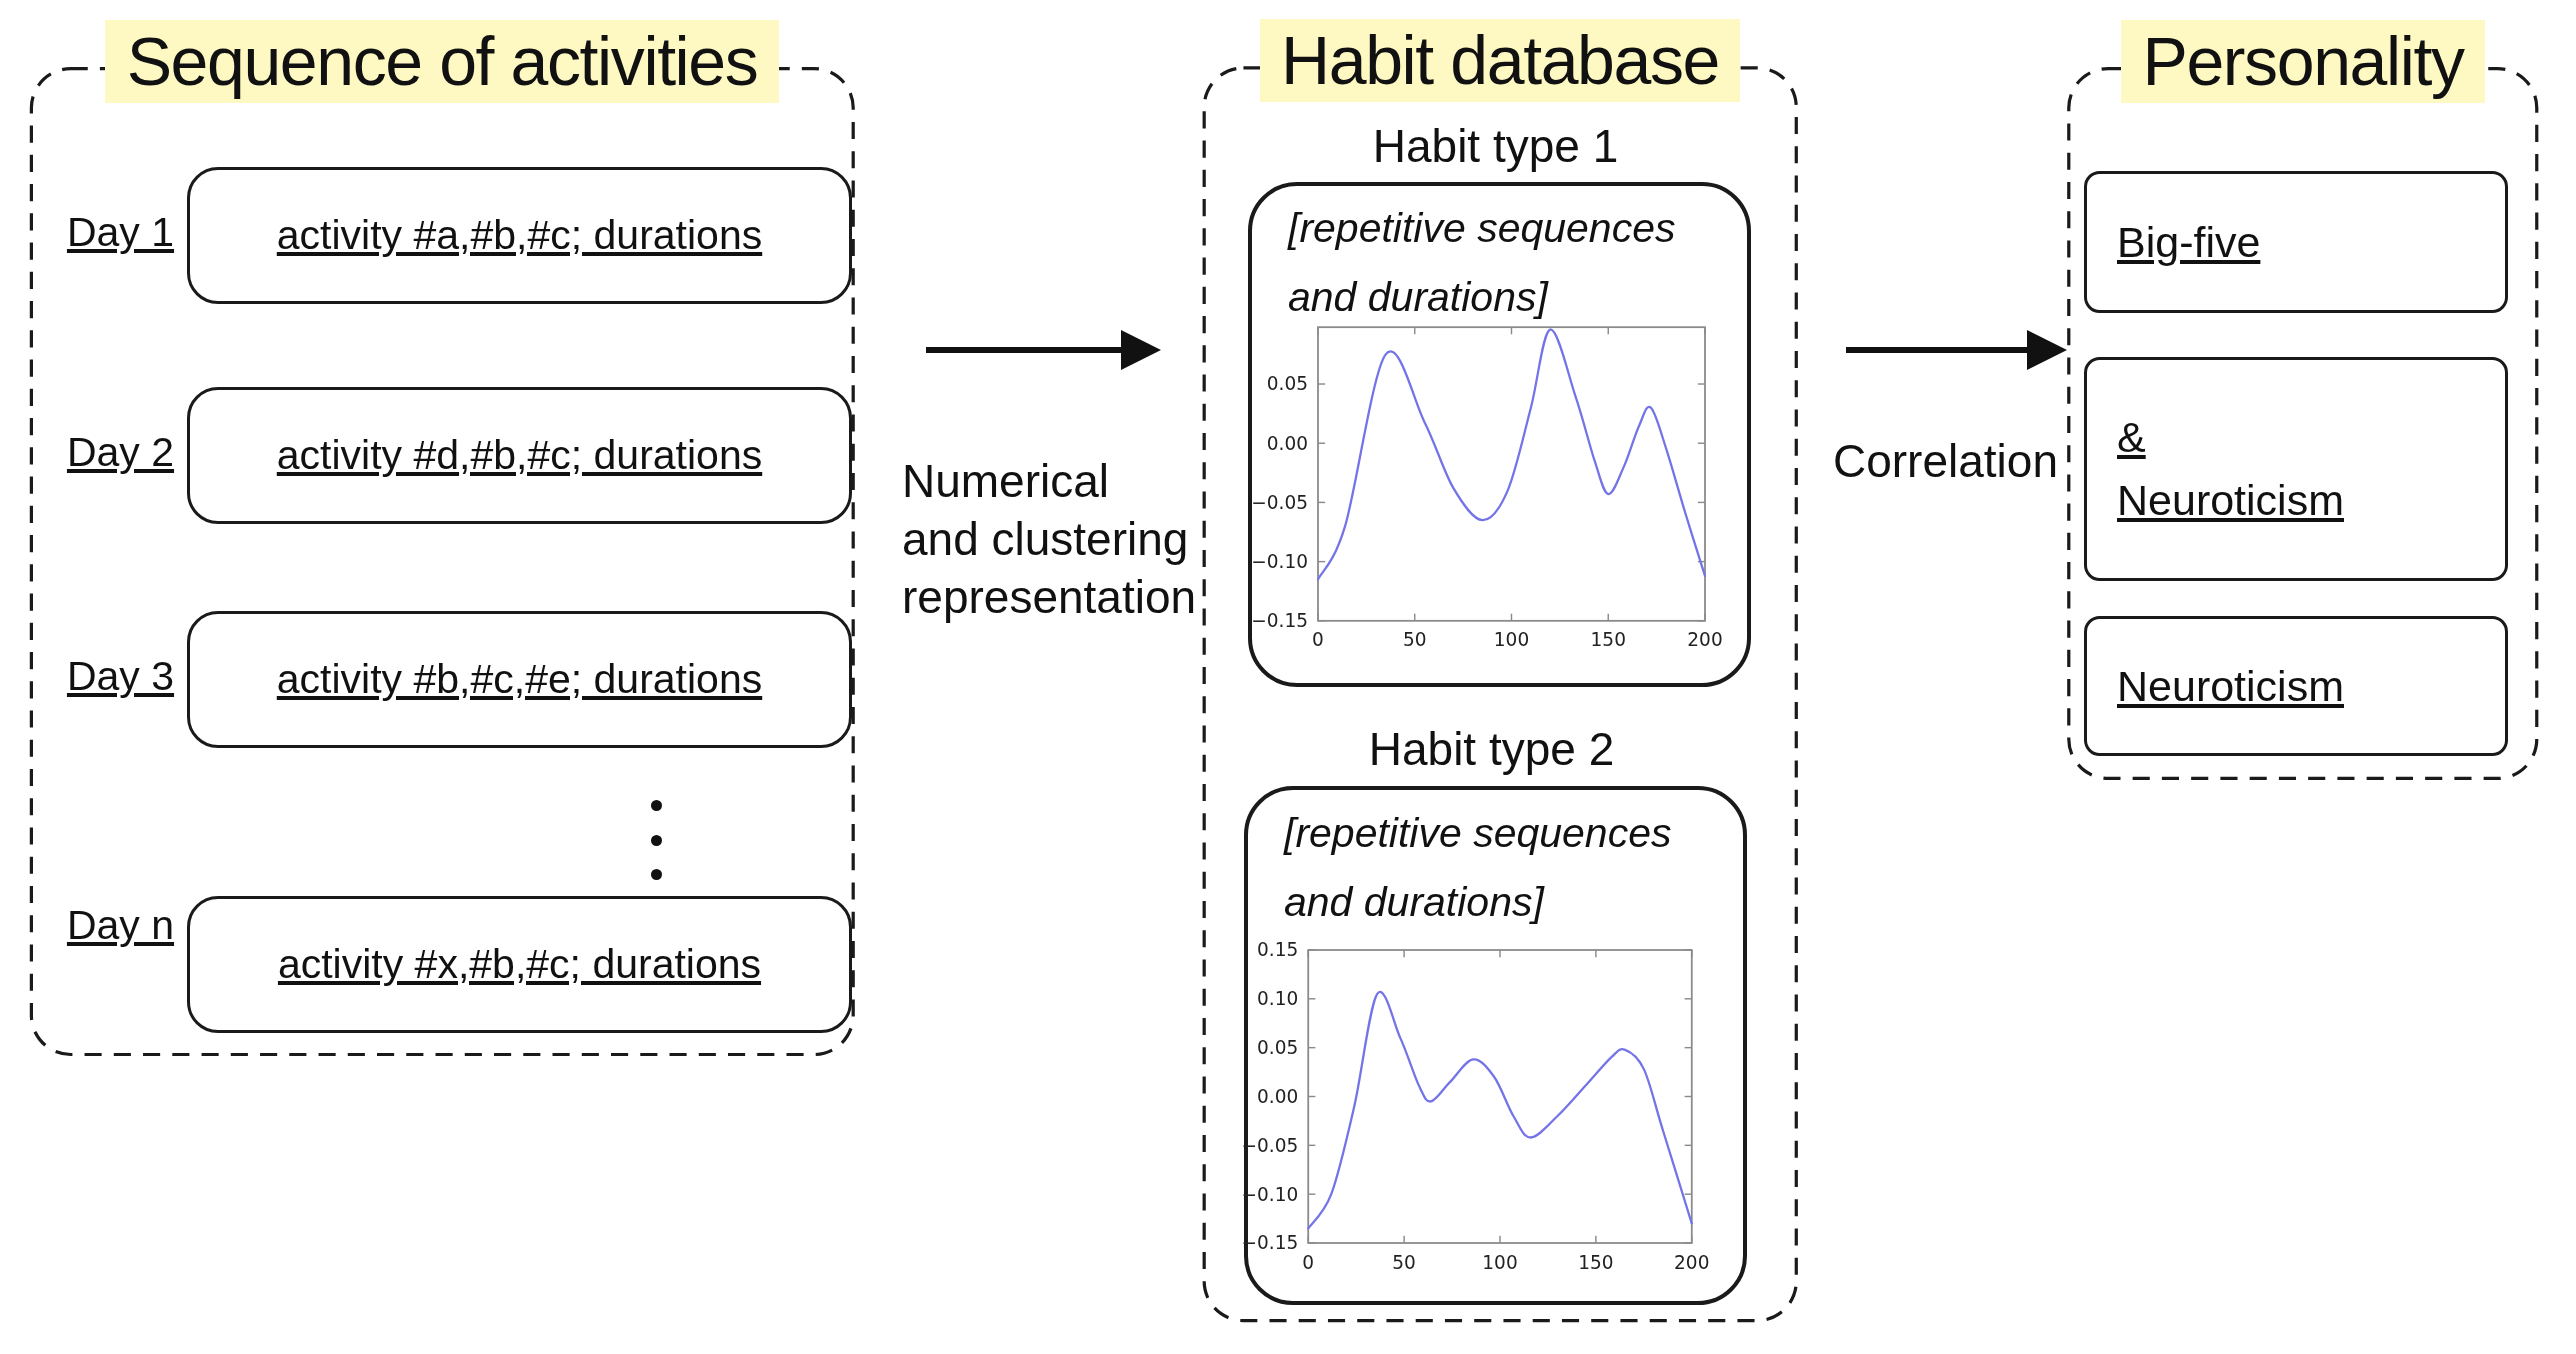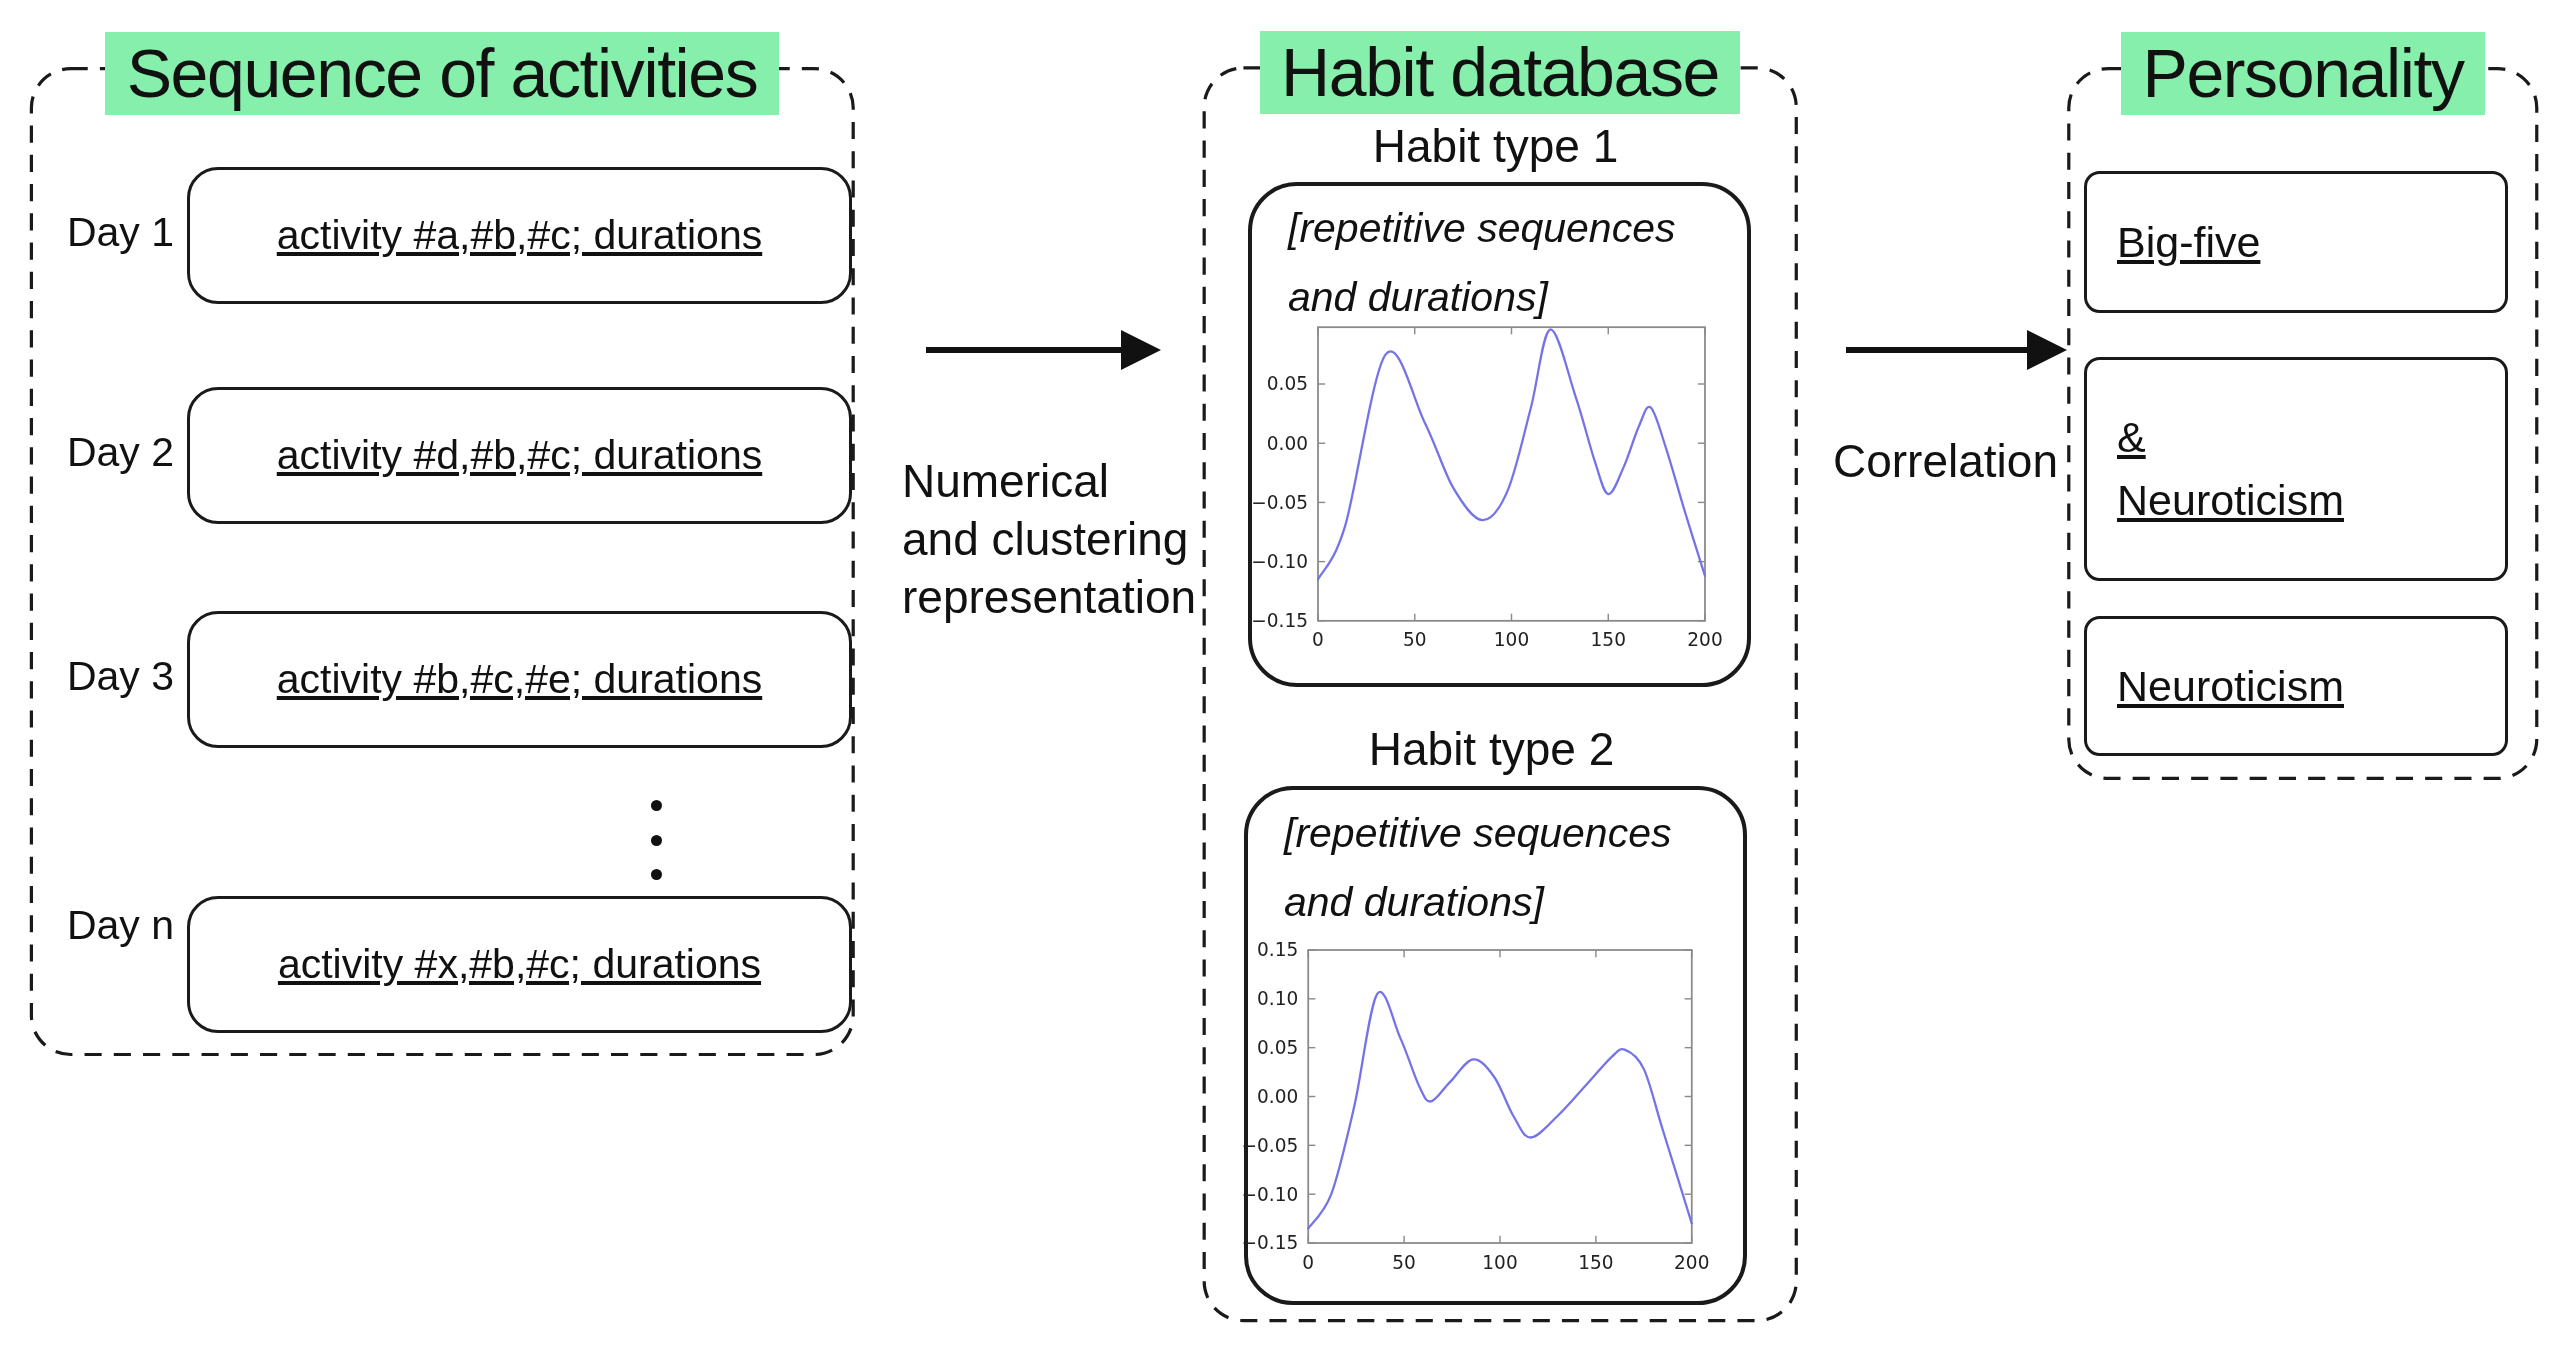--- a/index.html
+++ b/index.html
@@ -3,25 +3,25 @@
 <meta charset="utf-8">
 <style>
   html,body{margin:0;padding:0;background:#ffffff;}
   #canvas{
     position:relative;width:2576px;height:1355px;background:#ffffff;
     font-family:"Liberation Sans","DejaVu Sans",sans-serif;color:#111111;overflow:hidden;
   }
   
   #frame-svg{position:absolute;left:0;top:0;width:2576px;height:1355px;}
   .panel-title{position:absolute;text-align:center;font-size:68px;letter-spacing:-1.4px;white-space:nowrap;}
-  .panel-title span{display:inline-block;background:#86efac;padding:0 21.4px;line-height:83px;margin-top:12px;}
+  .panel-title span{display:inline-block;background:#fef9c3;padding:0 21.4px;line-height:83px;}
   .rounded-box{position:absolute;border:3.6px solid #1a1a1a;border-radius:31px;background:#ffffff;
     display:flex;align-items:center;justify-content:center;font-size:41px;white-space:nowrap;text-decoration:underline;}
   .day-label{position:absolute;display:flex;align-items:center;justify-content:center;
-    font-size:41px;white-space:nowrap;}
+    font-size:41px;white-space:nowrap;text-decoration:underline;}
   .habit-box{border-width:4.3px;border-radius:49px;justify-content:flex-start;align-items:flex-start;}
   .annotation{position:absolute;font-style:italic;font-size:41px;line-height:69px;white-space:nowrap;}
   .habit-title{position:absolute;text-align:center;font-size:46px;line-height:56px;white-space:nowrap;}
   .p-box{border-radius:15.7px;justify-content:flex-start;font-size:43px;}
   .p-box .p-lines{padding-left:30px;line-height:63px;}
   .arrow-line{position:absolute;height:6.4px;background:#111111;}
   .arrow-head{position:absolute;width:0;height:0;border-top:20px solid transparent;
     border-bottom:20px solid transparent;border-left:40px solid #111111;}
   .flow-label{position:absolute;font-size:46px;line-height:58px;white-space:nowrap;}
   .flow-label .ln{display:block;}

